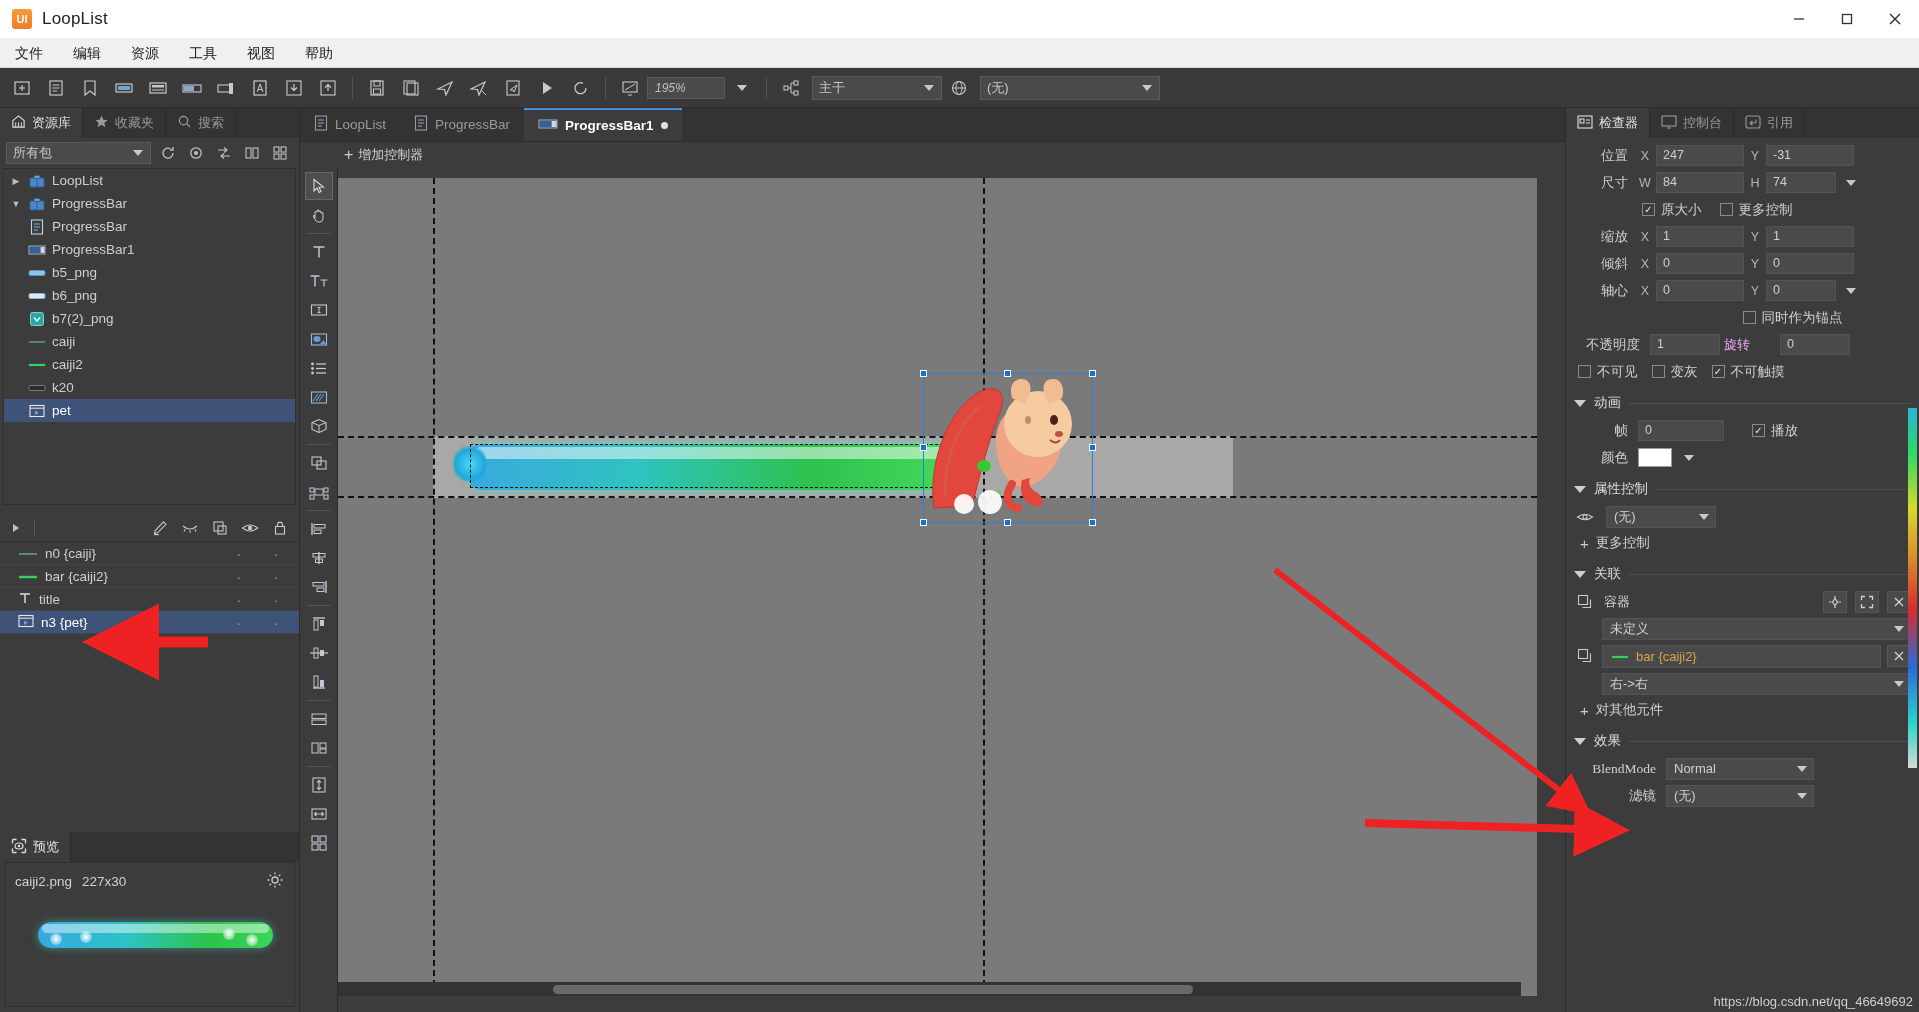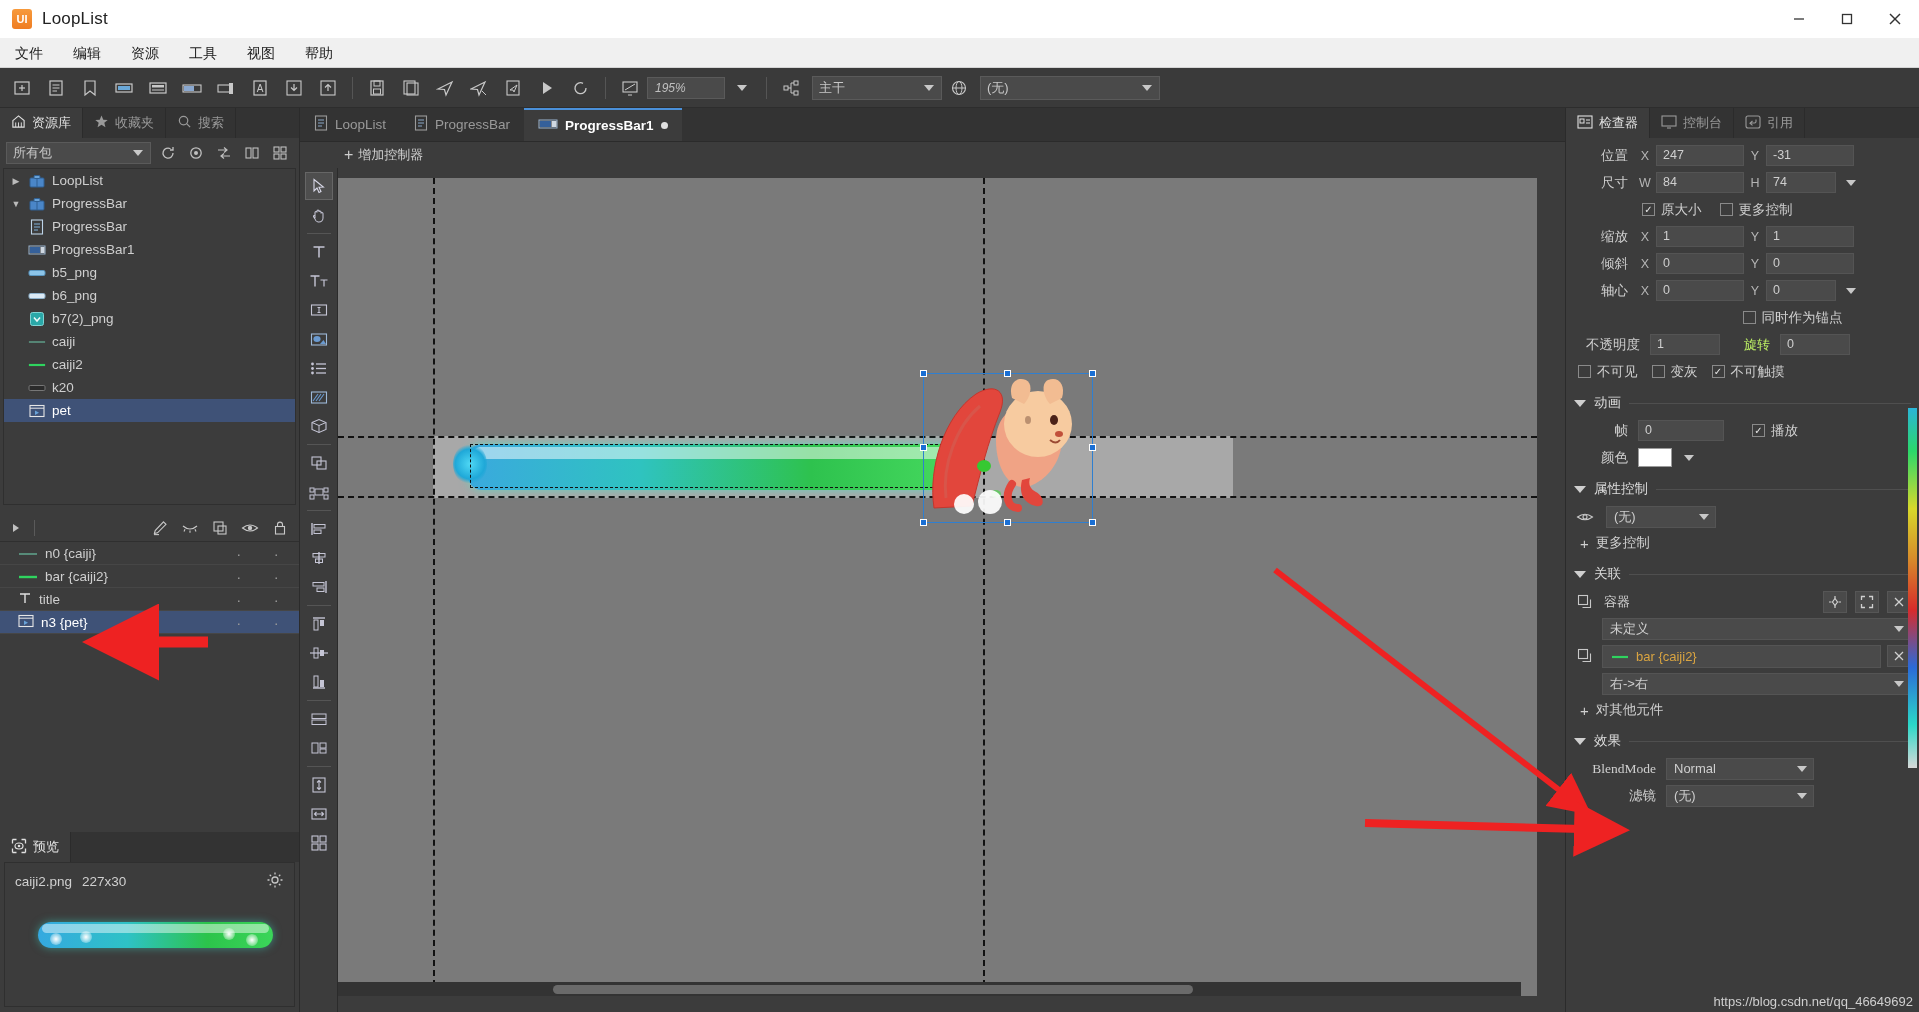--- a/index.html
+++ b/index.html
@@ -1023,21 +1023,21 @@
         <div class="frow" style="padding-left:100px;justify-content:center;">
           <div class="chklabel">
             <span class="chk"></span>
             <span>同时作为锚点</span>
           </div>
         </div>
 
         <div class="frow">
           <div class="flabel" style="width:72px">不透明度</div>
           <div class="finput w70">1</div>
-          <div style="width:52px;text-align:right;padding-right:6px;color:#bef264">旋转</div>
+          <div style="width:52px;padding-right:6px;color:#f0abfc">旋转</div>
           <div class="finput w70">0</div>
         </div>
 
         <div class="frow" style="gap:14px; padding-left:4px;">
           <div class="chklabel">
             <span class="chk"></span>
             <span>不可见</span>
           </div>
           <div class="chklabel">
             <span class="chk"></span>

